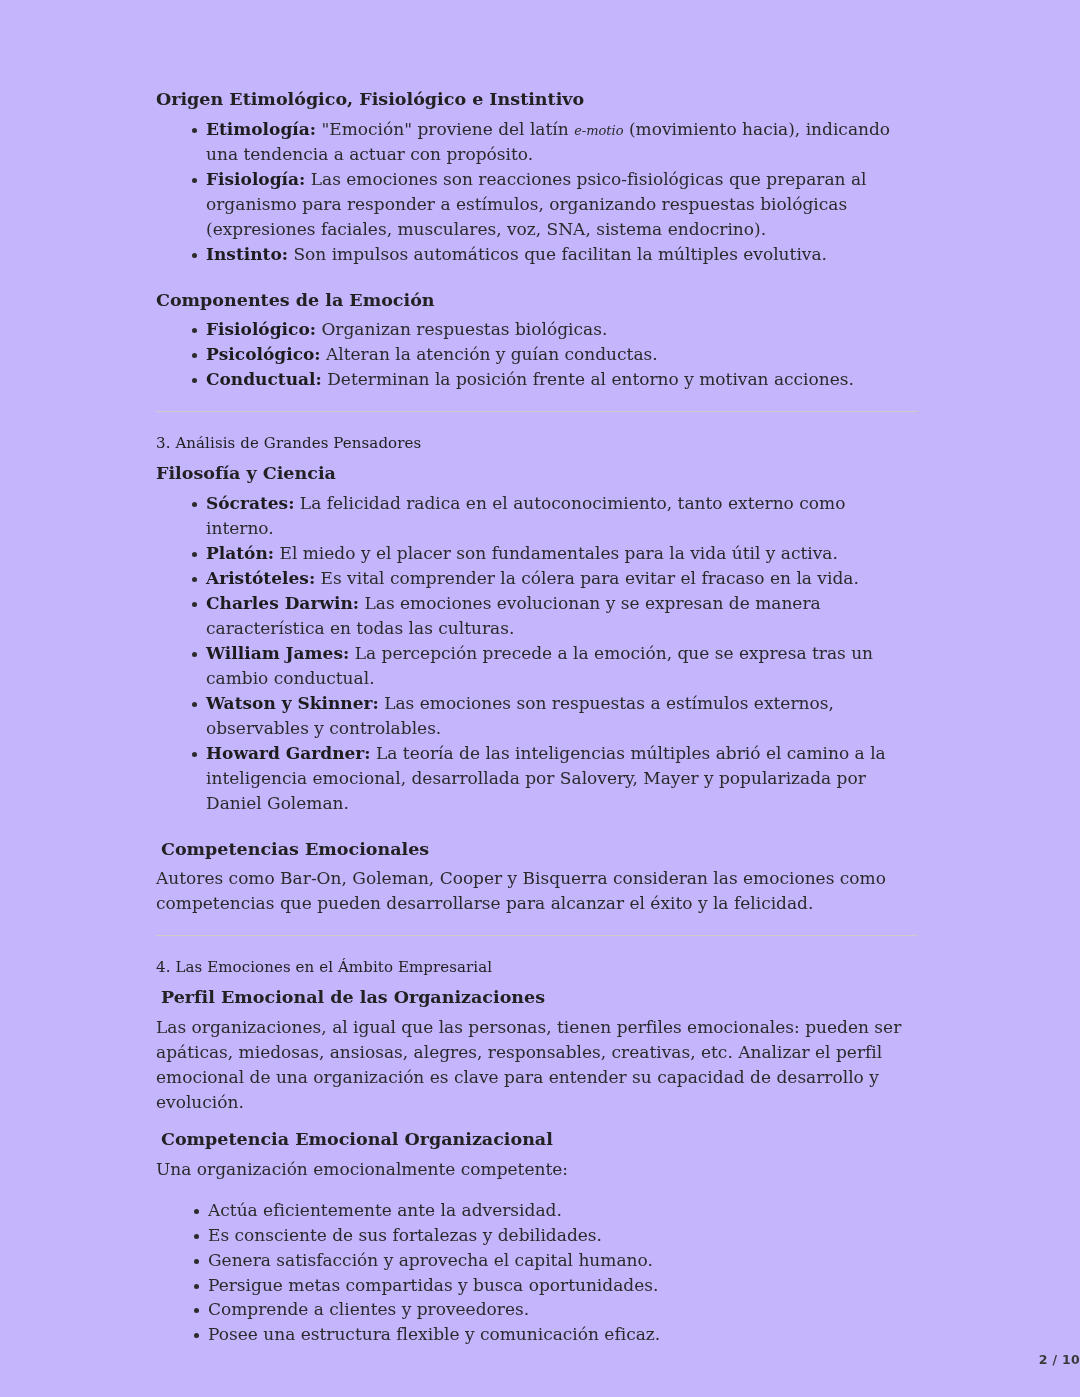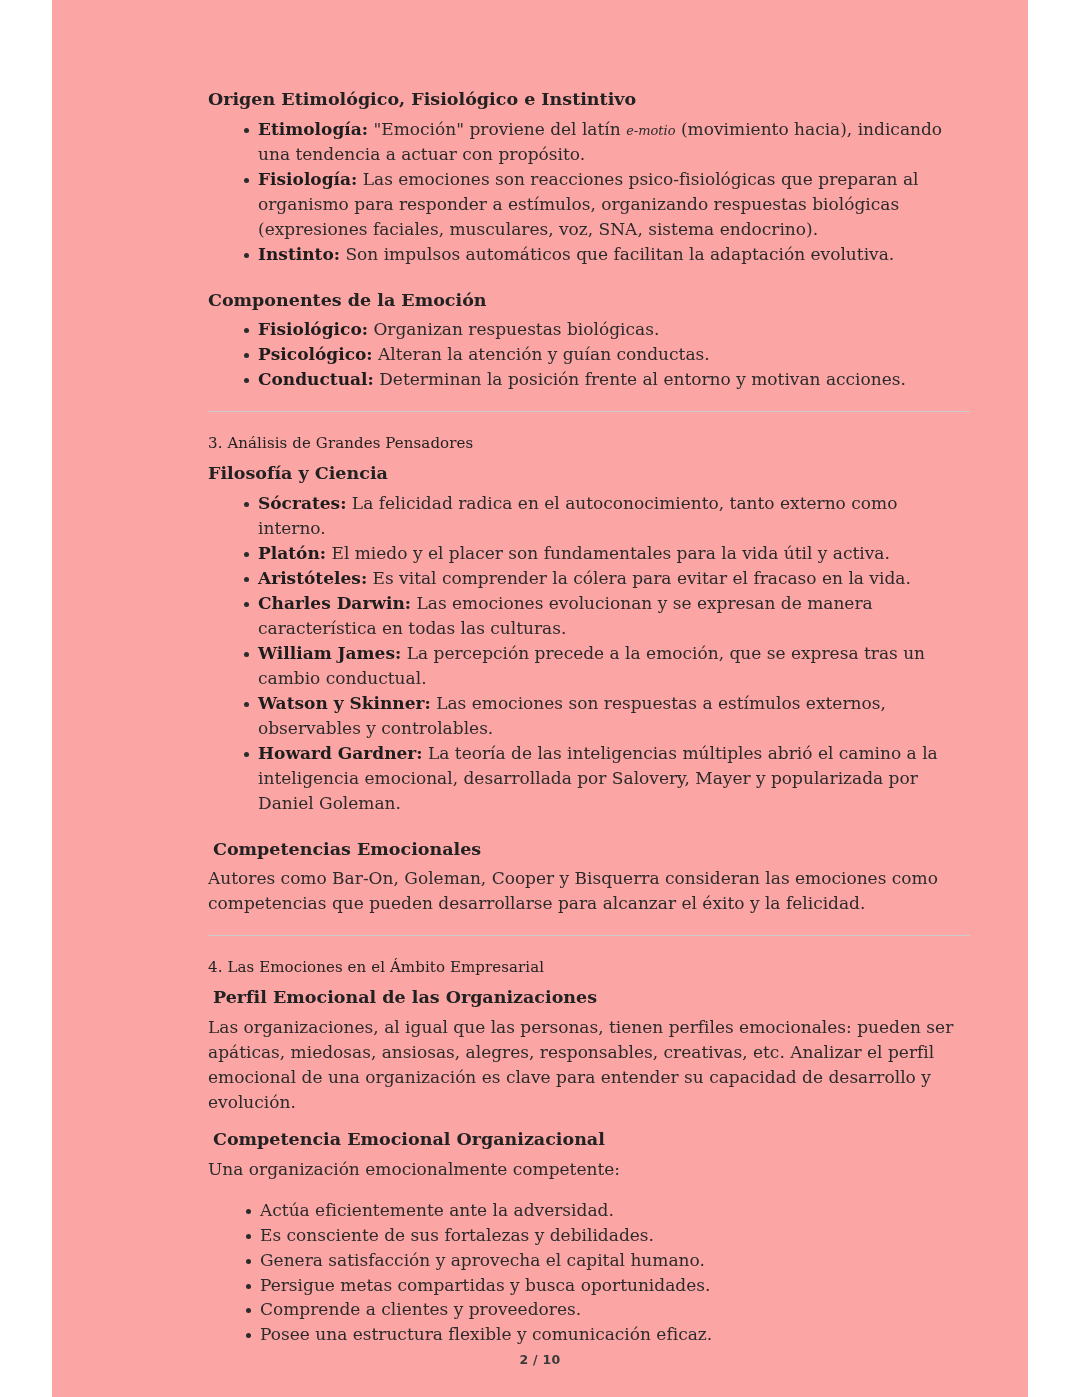--- a/index.html
+++ b/index.html
@@ -3,24 +3,24 @@
 <meta charset="utf-8">
 <title>Documento</title>
 <style>
   html, body {
     margin: 0;
     padding: 0;
     background: #ffffff;
   }
   .page {
     position: relative;
-    width: 976px;
+    width: 1080px;
     height: 1397px;
     margin: 0 auto;
-    background: #fca5a5;
+    background: #c4b5fd;
     box-sizing: border-box;
     font-family: "DejaVu Serif", "Liberation Serif", serif;
     color: #2b2b2b;
     overflow: hidden;
   }
   .content {
     position: absolute;
     left: 156px;
     top: 88px;
     width: 762px;
@@ -100,39 +100,39 @@
   .gap-rule-a  { height: 19px; }
   .gap-rule-b  { height: 22px; }
   .gap-list    { height: 16px; }
 
   
   .footer {
     position: absolute;
     left: 0;
     right: 0;
     top: 1352px;
-    text-align: center;
+    text-align: right;
     font-family: "DejaVu Sans", "Liberation Sans", sans-serif;
     font-size: 12.5px;
     font-weight: 700;
     color: #3a3a3a;
     letter-spacing: .3px;
   }
 </style>
 </head>
 <body>
 
 <div class="page">
   <div class="content">
 
     <h3 class="sub-title">Origen Etimológico, Fisiológico e Instintivo</h3>
     <ul class="blist">
       <li><b class="lead">Etimología:</b><span> "Emoción" proviene del latín </span><i class="lat">e-motio</i><span> (movimiento hacia), indicando una tendencia a actuar con propósito.</span></li>
       <li><b class="lead">Fisiología:</b><span> Las emociones son reacciones psico-fisiológicas que preparan al organismo para responder a estímulos, organizando respuestas biológicas (expresiones faciales, musculares, voz, SNA, sistema endocrino).</span></li>
-      <li><b class="lead">Instinto:</b><span> Son impulsos automáticos que facilitan la adaptación evolutiva.</span></li>
+      <li><b class="lead">Instinto:</b><span> Son impulsos automáticos que facilitan la múltiples evolutiva.</span></li>
     </ul>
 
     <div class="gap-block"></div>
 
     <h3 class="sub-title">Componentes de la Emoción</h3>
     <ul class="blist">
       <li><b class="lead">Fisiológico:</b><span> Organizan respuestas biológicas.</span></li>
       <li><b class="lead">Psicológico:</b><span> Alteran la atención y guían conductas.</span></li>
       <li><b class="lead">Conductual:</b><span> Determinan la posición frente al entorno y motivan acciones.</span></li>
     </ul>

